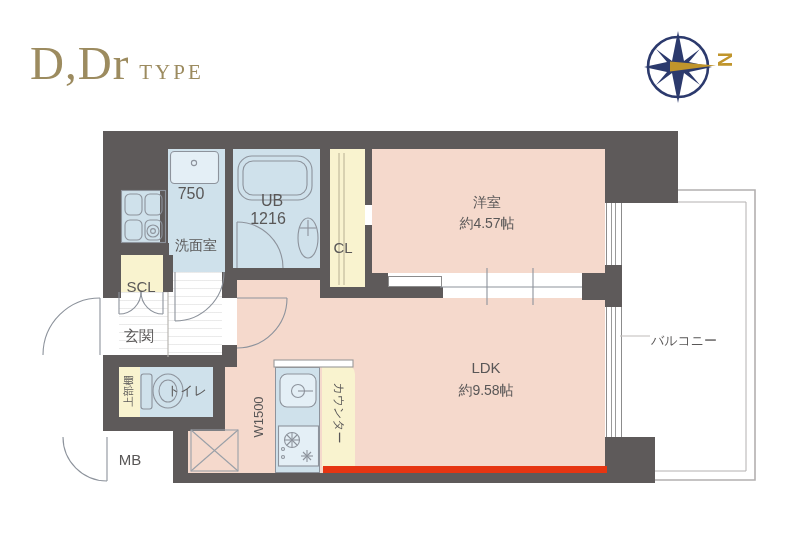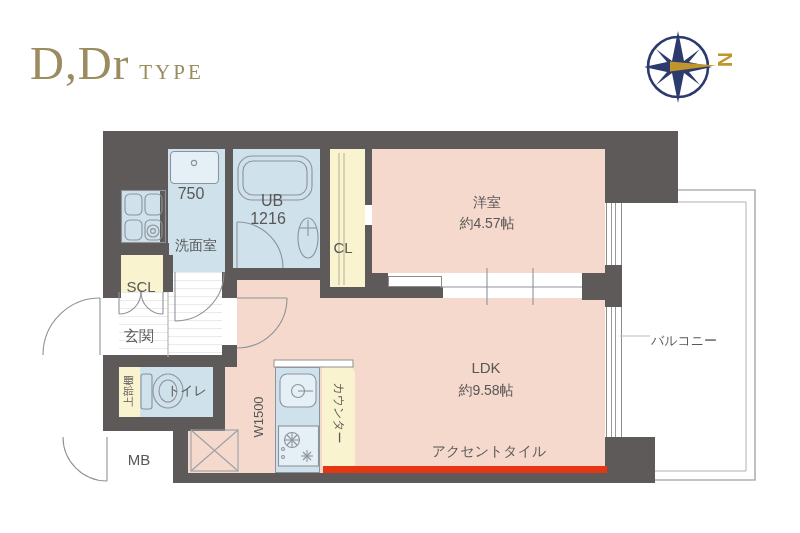--- a/index.html
+++ b/index.html
@@ -226,17 +226,16 @@
   <div class="lbl s14" style="left:487px;top:203px;">洋室</div>
   <div class="lbl s14" style="left:487px;top:224px;">約4.57帖</div>
   <div class="lbl s15" style="left:141px;top:272px;margin-top:15px;">SCL</div>
   <div class="lbl s15" style="left:139px;top:336px;">玄関</div>
   <div class="lbl s13" style="left:187px;top:391px;">トイレ</div>
   <div class="lbl s10 v-ccw" style="left:129px;top:391px;">上部棚</div>
   <div class="lbl s13 v-ccw" style="left:259px;top:417px;">W1500</div>
   <div class="lbl s12 v-cw" style="left:338px;top:413px;">カウンター</div>
   <div class="lbl s15" style="left:486px;top:368px;">LDK</div>
   <div class="lbl s14" style="left:486px;top:391px;">約9.58帖</div>
-  <div class="lbl s14" style="left:489px;top:452px;">アクセントタイル</div>
   <div class="lbl s13" style="left:684px;top:341px;">バルコニー</div>
-  <div class="lbl s15" style="left:139px;top:460px;">MB</div>
+  <div class="lbl s15" style="left:130px;top:460px;">MB</div>
 
 </div>
 
 </body></html>

